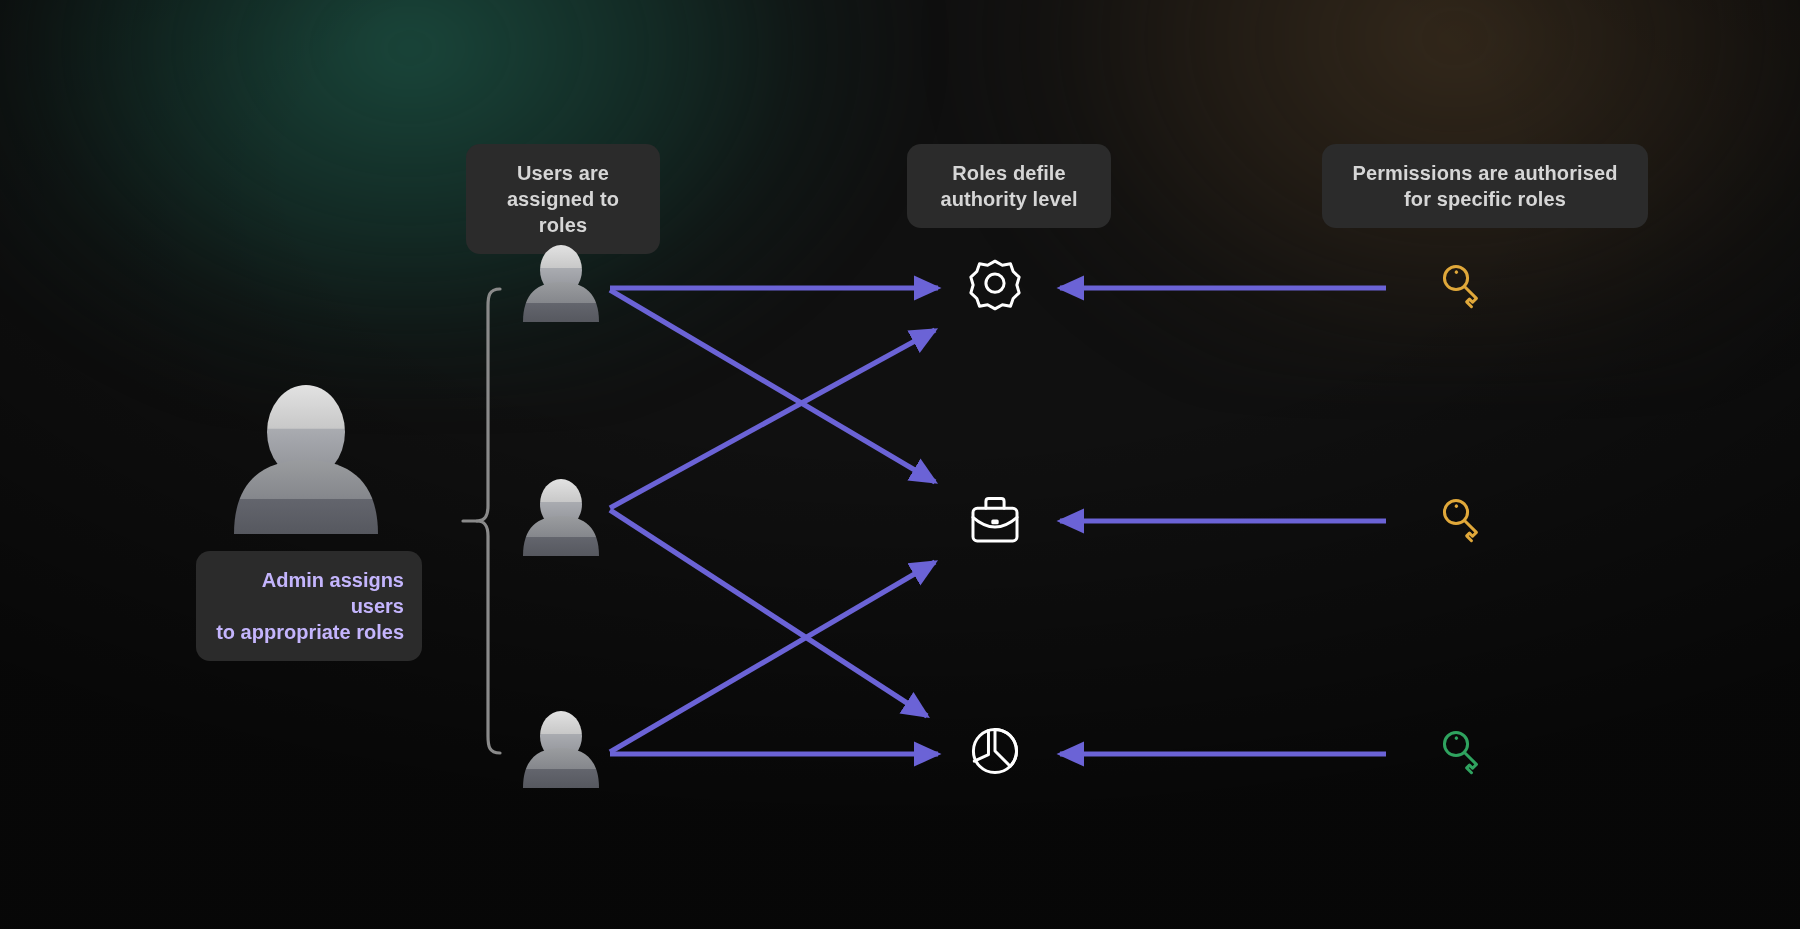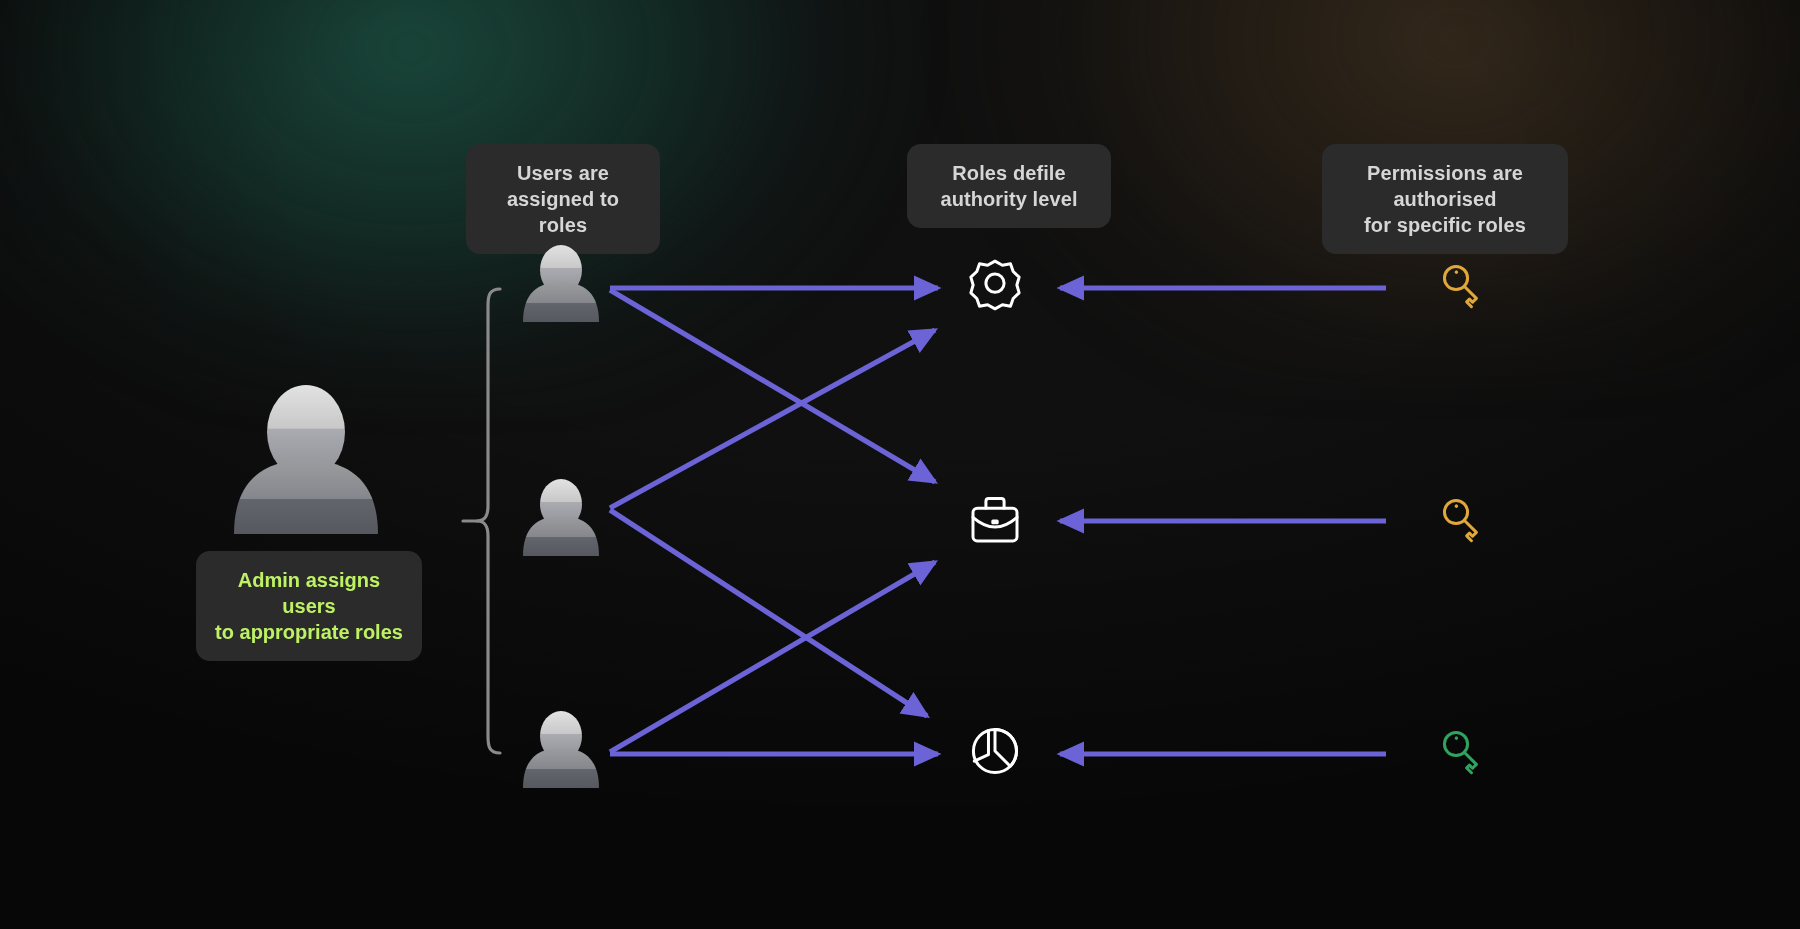--- a/index.html
+++ b/index.html
@@ -65,32 +65,32 @@
     font-size: 20px;
     line-height: 1.30;
     font-weight: 700;
     text-align: center;
     padding: 16px 22px;
     letter-spacing: 0.1px;
     white-space: pre-line;
   }
   .chip-users       { left: 466px; top: 144px; width: 194px; }
   .chip-roles       { left: 907px; top: 144px; width: 204px; }
-  .chip-permissions { left: 1322px; top: 144px; width: 246px; }
+  .chip-permissions { left: 1322px; top: 144px; width: 326px; }
 
   .chip-admin {
     position: absolute;
     left: 196px; top: 551px; width: 226px;
     background: #2b2b2b;
     border-radius: 14px;
-    color: #bef264;
+    color: #c4b5fd;
     font-size: 20px;
     line-height: 1.30;
     font-weight: 700;
-    text-align: center;
+    text-align: right;
     padding: 16px 18px;
     white-space: pre-line;
   }
 
   
   #diagram {
     position: absolute;
     left: 0; top: 0;
     width: 1800px; height: 929px;
   }

